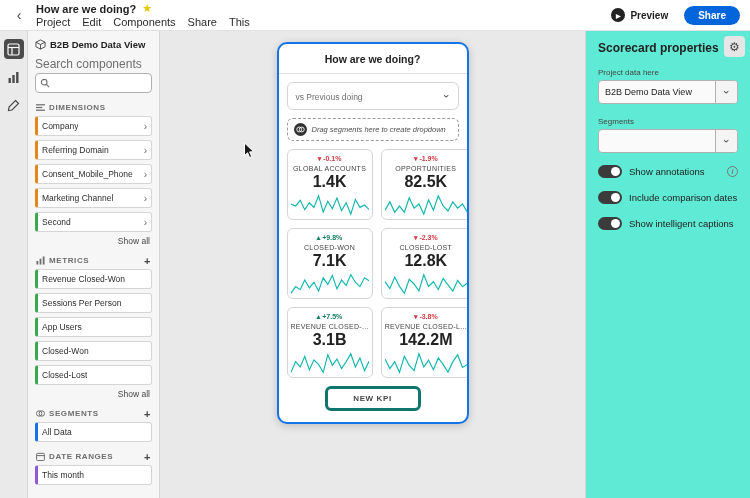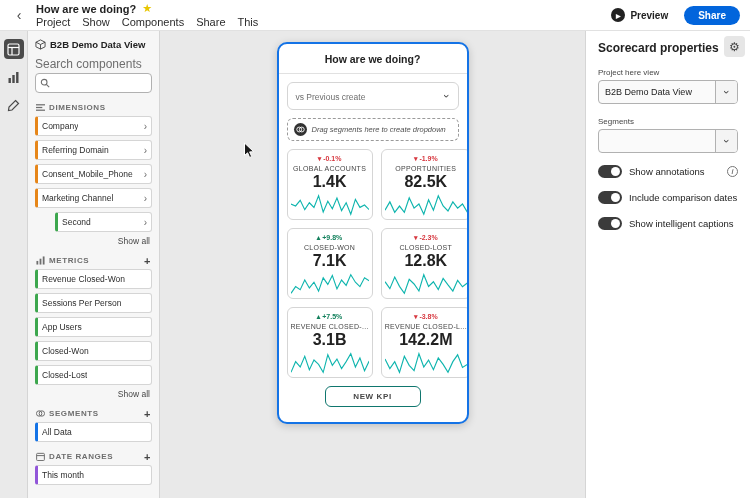--- a/index.html
+++ b/index.html
@@ -72,26 +72,26 @@
   .seg-badge { width:13px; height:13px; border-radius:50%; background:#323232; flex:none;
                display:flex; align-items:center; justify-content:center; }
   .kpis { display:grid; grid-template-columns:1fr 1fr; gap:8px; margin-top:8px; }
   .kpi { border:1px solid #d5d5d5; border-radius:6px; padding:5px 3px 3px; text-align:center; cursor:pointer; }
   .kpi .delta { font-size:7px; font-weight:bold; }
   .kpi .label { font-size:7px; color:#464646; letter-spacing:.3px; margin-top:2px;
                 white-space:nowrap; overflow:hidden; }
   .kpi .value { font-size:16px; font-weight:bold; color:#222; margin-top:1px; }
   .kpi .spark { height:22px; margin-top:3px; }
   .kpi .spark svg { width:100%; height:100%; display:block; }
-  .newkpi { margin:8px auto 0; width:96px; border:1px solid #0f766e; border-radius:6px;
+  .newkpi { margin:8px auto 0; width:96px; border:3px solid #0f766e; border-radius:6px;
             text-align:center; font-size:8px; font-weight:bold; color:#464646; padding:5px 0;
             letter-spacing:.6px; background:#fff; cursor:pointer; }
 
   
-  .panel { width:165px; background:#ffffff; border-left:1px solid #d5d5d5; padding:10px 12px;
+  .panel { width:165px; background:#5eead4; border-left:1px solid #d5d5d5; padding:10px 12px;
            position:relative; }
   .panel-heading { font-size:12px; font-weight:bold; color:#222; }
   .gear-btn { position:absolute; top:5px; right:5px; width:21px; height:21px; background:#e6e6e6;
               border-radius:4px; display:flex; align-items:center; justify-content:center;
               font-size:12px; color:#464646; cursor:pointer; }
   .field-label { font-size:8px; color:#464646; margin:13px 0 3px; }
   .select { display:flex; height:24px; border:1px solid #b1b1b1; border-radius:4px;
             overflow:hidden; background:#fafafa; cursor:pointer; }
   .select .val { flex:1; padding:6px 6px 0; font-size:9px; color:#222; white-space:nowrap; overflow:hidden; }
   .select .btn { width:22px; border-left:1px solid #b1b1b1; display:flex; align-items:center;
@@ -117,21 +117,21 @@
 
   <div class="topbar">
     <div class="back">‹</div>
     <div class="headstack">
       <div class="title-row">
         <span class="proj-title">How are we doing?</span>
         <span class="star">★</span>
       </div>
       <div class="menus">
         <span>Project</span>
-        <span>Show</span>
+        <span>Edit</span>
         <span>Components</span>
         <span>Share</span>
         <span>This</span>
       </div>
     </div>
     <div class="spacer"></div>
     <div class="preview">
       <span class="play">▶</span>
       <span>Preview</span>
     </div>
@@ -196,21 +196,21 @@
         <span class="chev">›</span>
       </div>
       <div class="item" style="border-left-color: rgb(230, 134, 25);">
         <span class="item-label">Consent_Mobile_Phone</span>
         <span class="chev">›</span>
       </div>
       <div class="item" style="border-left-color: rgb(230, 134, 25);">
         <span class="item-label">Marketing Channel</span>
         <span class="chev">›</span>
       </div>
-      <div class="item" style="border-left-color: rgb(61, 167, 78); margin-left: 20px;">
+      <div class="item" style="border-left-color: rgb(61, 167, 78);">
         <span class="item-label">Second</span>
         <span class="chev">›</span>
       </div>
       <div class="showall">Show all</div>
 
       <div class="sec-head">
         <svg class="ic" width="9" height="9" viewBox="0 0 10 10">
             <rect x="0.5" y="5.5" width="2" height="4" fill="#6e6e6e"></rect>
             <rect x="4" y="3" width="2" height="6.5" fill="#6e6e6e"></rect>
             <rect x="7.5" y="0.5" width="2" height="9" fill="#6e6e6e"></rect>
@@ -258,21 +258,21 @@
       <div class="item" style="border-left-color: rgb(146, 86, 217);">
         <span class="item-label">This month</span>
       </div>
     </div>
 
     <div class="canvas">
       <div class="phone">
         <div class="phone-title">How are we doing?</div>
         <div class="phone-body">
           <div class="datecard">
-            <div class="c">vs Previous create</div>
+            <div class="c">vs Previous doing</div>
             <span class="chev-down">›</span>
           </div>
           <div class="dropzone">
             <span class="seg-badge">
               <svg class="ic" width="9" height="9" viewBox="0 0 10 10">
                   <circle cx="3.6" cy="5" r="2.7" fill="none" stroke="#fff" stroke-width="1"></circle>
                   <circle cx="6.4" cy="5" r="2.7" fill="none" stroke="#fff" stroke-width="1"></circle>
                 </svg>
             </span>
             <span class="dz-text">Drag segments here to create dropdown</span>
@@ -343,21 +343,21 @@
 
           <div class="newkpi">NEW KPI</div>
         </div>
       </div>
     </div>
 
     <div class="panel">
       <div class="panel-heading">Scorecard properties</div>
       <div class="gear-btn">⚙</div>
 
-      <div class="field-label">Project here view</div>
+      <div class="field-label">Project data here</div>
       <div class="select">
         <span class="val">B2B Demo Data View</span>
         <span class="btn">
             <span class="chv">›</span>
           </span>
       </div>
 
       <div class="field-label">Segments</div>
       <div class="select">
         <span class="val"></span>

